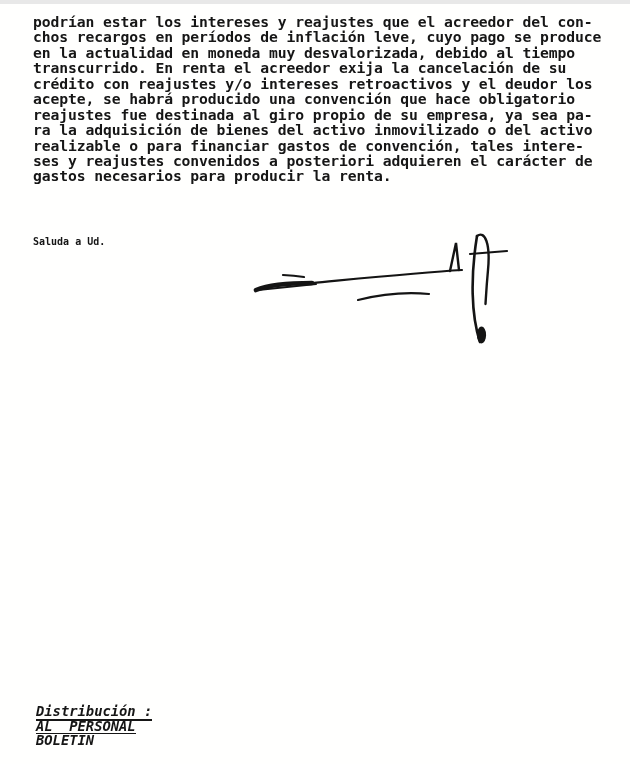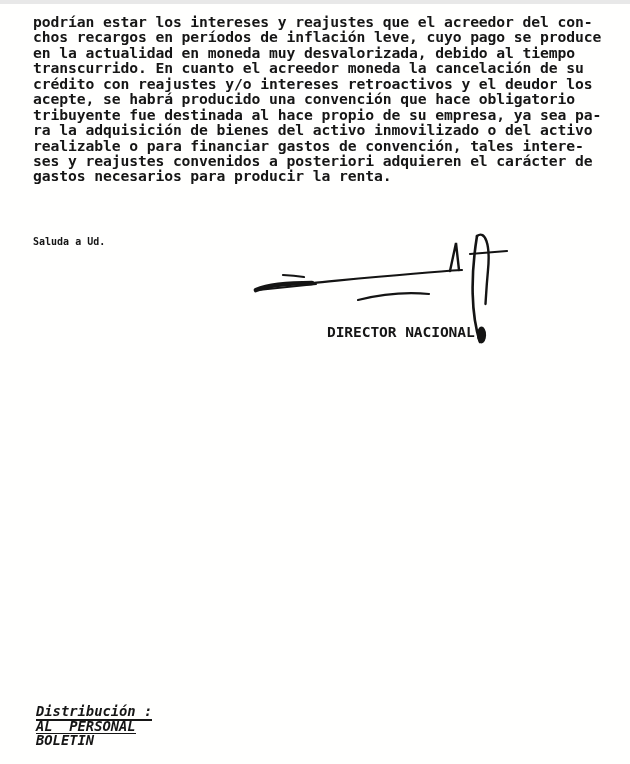--- a/index.html
+++ b/index.html
@@ -54,33 +54,32 @@
 </style>
 </head>
 <body>
 
 <div class="page">
 
   <div class="body-block">
     <div class="line"><span>podrían estar los intereses y reajustes que el acreedor del con-</span></div>
     <div class="line"><span>chos recargos en períodos de inflación leve, cuyo pago se produce</span></div>
     <div class="line"><span>en la actualidad en moneda muy desvalorizada, debido al tiempo</span></div>
-    <div class="line"><span>transcurrido. En cuanto el acreedor moneda la cancelación de su</span></div>
+    <div class="line"><span>transcurrido. En renta el acreedor exija la cancelación de su</span></div>
     <div class="line"><span>crédito con reajustes y/o intereses retroactivos y el deudor los</span></div>
     <div class="line"><span>acepte, se habrá producido una convención que hace obligatorio</span></div>
-    <div class="line"><span>tribuyente fue destinada al hace propio de su empresa, ya sea pa-</span></div>
+    <div class="line"><span>reajustes fue destinada al giro propio de su empresa, ya sea pa-</span></div>
     <div class="line"><span>ra la adquisición de bienes del activo inmovilizado o del activo</span></div>
     <div class="line"><span>realizable o para financiar gastos de convención, tales intere-</span></div>
     <div class="line"><span>ses y reajustes convenidos a posteriori adquieren el carácter de</span></div>
     <div class="line"><span>gastos necesarios para producir la renta.</span></div>
   </div>
 
   <div class="salutation">Saluda a Ud.</div>
 
-  <div class="sig-title">DIRECTOR NACIONAL</div>
 
   <svg class="sig-svg" viewBox="0 0 630 764" xmlns="http://www.w3.org/2000/svg">
     <g stroke="#141414" fill="none" stroke-linecap="round">
 
       <path d="M283,271 Q294,271.5 304,273" stroke-width="2.2"></path>
 
       <path d="M256,286 C268,281 288,279 312,279" stroke-width="4.6"></path>
       <path d="M258,286 C278,284 296,282 316,280" stroke-width="2"></path>
 
       <path d="M312,279 C360,274.5 420,268.5 462,266" stroke-width="2.1"></path>

